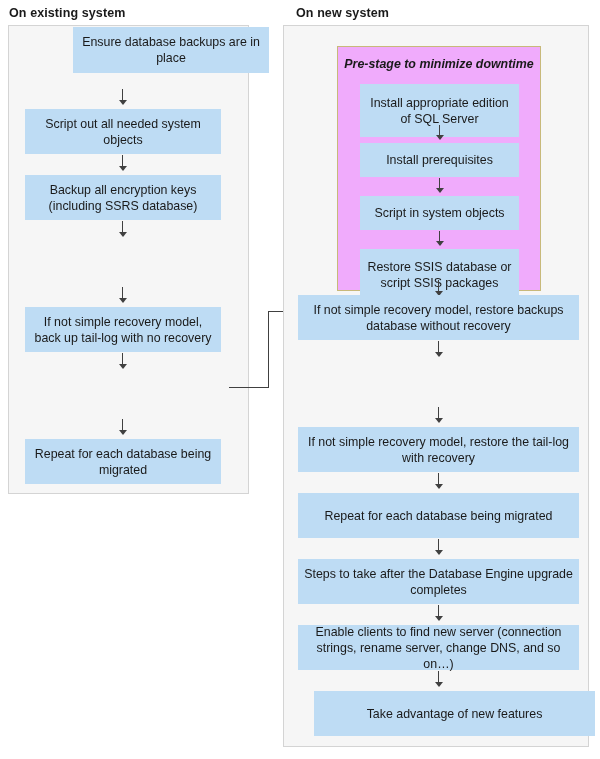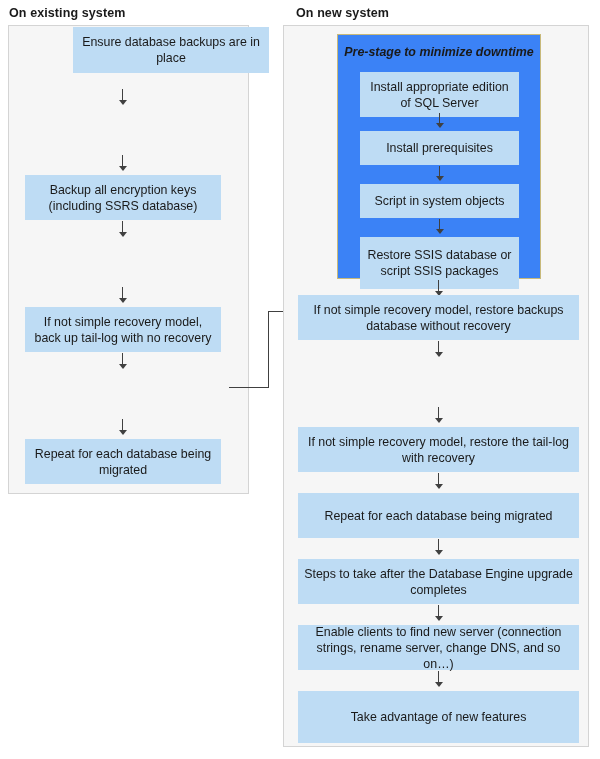--- a/index.html
+++ b/index.html
@@ -31,25 +31,25 @@
     border: 1px solid #d4d4d4;
     box-sizing: border-box;
   }
 
   #panel-left  { left: 8px;   top: 25px; width: 241px; height: 469px; }
   #panel-right { left: 283px; top: 25px; width: 306px; height: 722px; }
 
   .prestage {
     position: absolute;
     left: 53px;
-    top: 8px;
+    top: 20px;
     width: 204px;
     height: 245px;
     box-sizing: border-box;
-    background: #3b82f6;
+    background: #f0abfc;
     border: 1px solid #c8b97a;
   }
   .prestage-label {
     position: absolute;
     left: 0;
     right: 0;
     top: 10px;
     text-align: center;
     font-size: 12.4px;
     font-weight: bold;
@@ -116,20 +116,21 @@
 
 <div class="panel" id="panel-left">
 
   <div class="node" style="left:16px; top:1px; width:196px; height:46px;margin-left:48px;">Ensure database backups are in place</div>
 
   <div class="arrow" style="left:108px; top:63px; height:17px;">
     <div class="shaft" style="height:11px;"></div>
     <div class="head" style="top:11px;"></div>
   </div>
 
+  <div class="node" style="left:16px; top:83px; width:196px; height:45px;">Script out all needed system objects</div>
 
   <div class="arrow" style="left:108px; top:129px; height:17px;">
     <div class="shaft" style="height:11px;"></div>
     <div class="head" style="top:11px;"></div>
   </div>
 
   <div class="node" style="left:16px; top:149px; width:196px; height:45px;">Backup all encryption keys (including SSRS database)</div>
 
   <div class="arrow" style="left:108px; top:195px; height:17px;">
     <div class="shaft" style="height:11px;"></div>
@@ -165,21 +166,21 @@
 
 <div class="conn-seg" style="left:268px; top:310.5px; width:24px; height:1.4px;"></div>
 <div class="conn-head-right" style="left:291px; top:307px;"></div>
 
 <div class="panel" id="panel-right">
 
   <div class="prestage">
 
     <div class="prestage-label">Pre-stage to minimize downtime</div>
 
-    <div class="node" style="left:22px; top:37px; width:159px; height:45px;">Install appropriate edition of SQL Server</div>
+    <div class="node" style="left:22px; top:37px; width:159px; height:53px;">Install appropriate edition of SQL Server</div>
 
     <div class="arrow" style="left:96px; top:78px; height:16px;">
       <div class="shaft" style="height:10px;"></div>
       <div class="head" style="top:10px;"></div>
     </div>
 
     <div class="node" style="left:22px; top:96px; width:159px; height:34px;">Install prerequisites</div>
 
     <div class="arrow" style="left:96px; top:131px; height:16px;">
       <div class="shaft" style="height:10px;"></div>
@@ -236,15 +237,15 @@
     <div class="head" style="top:11px;"></div>
   </div>
 
   <div class="node" style="left:14px; top:599px; width:281px; height:45px;">Enable clients to find new server (connection strings, rename server, change DNS, and so on…)</div>
 
   <div class="arrow" style="left:149px; top:645px; height:17px;">
     <div class="shaft" style="height:11px;"></div>
     <div class="head" style="top:11px;"></div>
   </div>
 
-  <div class="node" style="left:14px; top:665px; width:281px; height:52px;">Take advantage of new features</div>
+  <div class="node" style="left:30px; top:665px; width:281px; height:45px;">Take advantage of new features</div>
 
 </div>
 
 </body></html>

